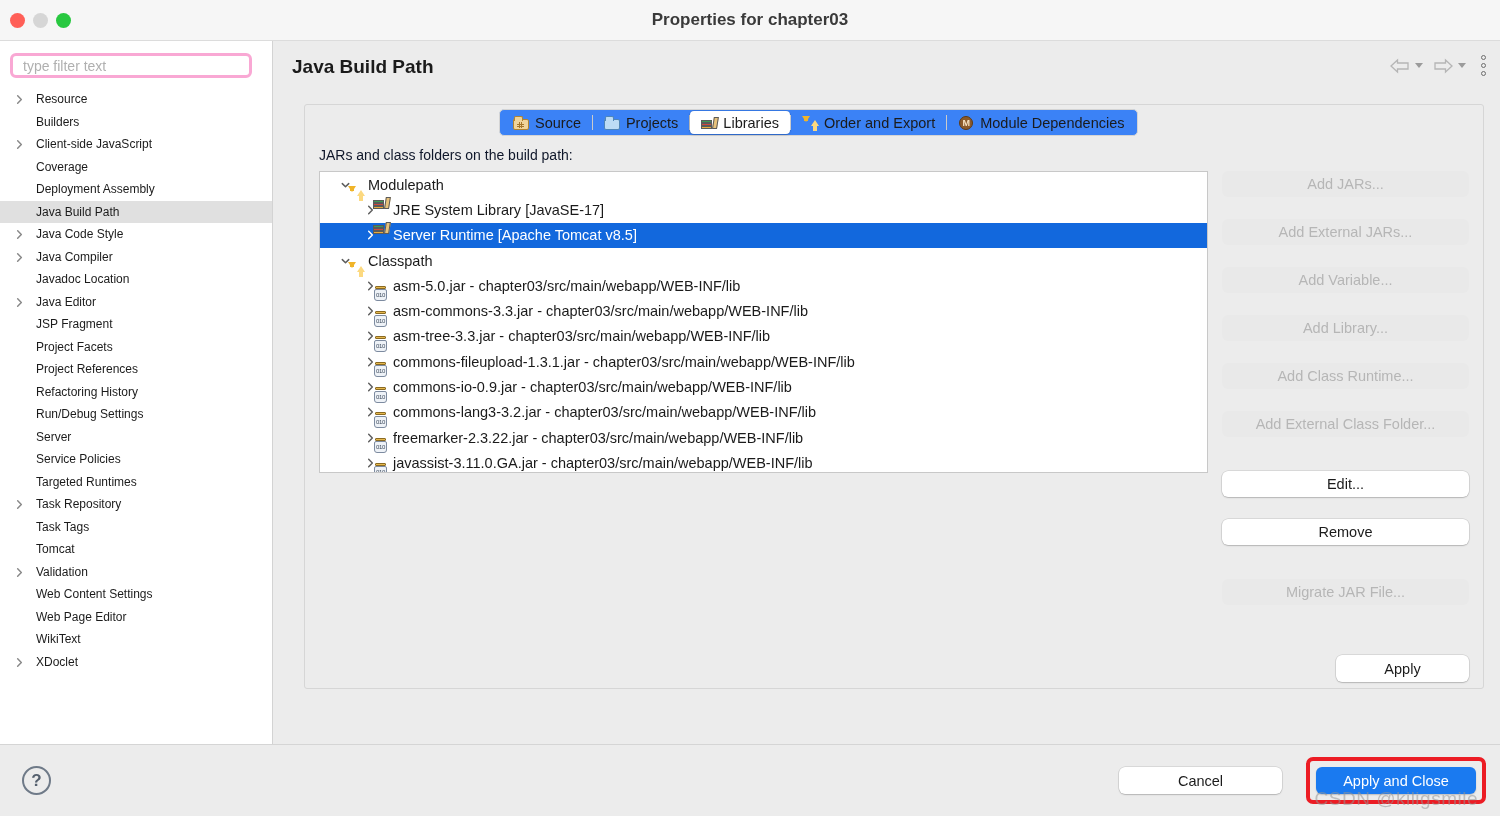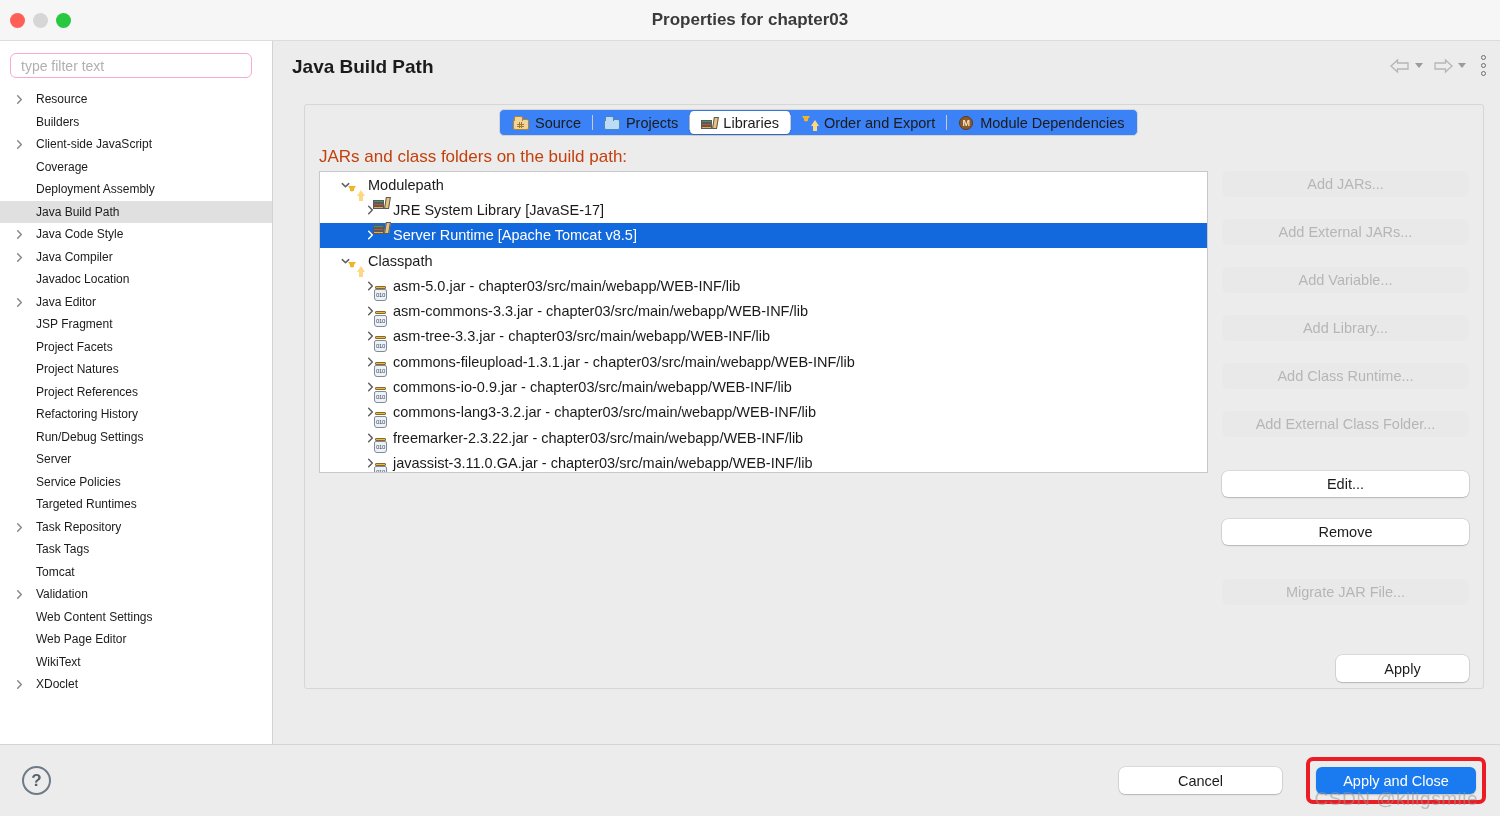--- a/index.html
+++ b/index.html
@@ -28,21 +28,21 @@
     width: 100%; text-align: center; font-size: 17px; font-weight: bold; color: #3a3a3a;
   }
 
   
   .sidebar {
     position: absolute; left: 0; top: 41px; width: 273px; height: 703px;
     background: #fff; border-right: 1px solid #d3d3d3;
   }
   .filter-wrap { padding: 12px 18px 6px 10px; }
   .filter-input {
-    width: 242px; height: 25px; border: 1px solid #f9a8d4; border-radius: 6px;
+    width: 242px; height: 25px; border: 3px solid #f9a8d4; border-radius: 6px;
     background: #fff; font-size: 14px; color: #9a9a9a; padding: 0 10px;
     font-family: "Liberation Sans", sans-serif; outline: none;
   }
   .filter-input::placeholder { color: #b0b0b0; }
   .tree-list { margin-top: 4px; }
   .nav-item {
     position: relative; height: 22.5px; display: flex; align-items: center;
     font-size: 12px; color: #1b1b1b; padding-left: 36px; white-space: nowrap;
   }
   .nav-item.selected { background: #e0e0e0; }
@@ -137,21 +137,21 @@
   }
 
   .ic-module {
     position: absolute; left: 1px; top: 1px; width: 14px; height: 14px; border-radius: 50%;
     background: #8b5a2b; border: 1px solid #5e3a17;
     color: #f7e2c0; font-size: 9px; font-weight: bold;
     display: flex; align-items: center; justify-content: center;
   }
 
   
-  .bp-label { position: absolute; left: 14px; top: 42px; font-size: 17px; color: #c2410c; }
+  .bp-label { position: absolute; left: 14px; top: 42px; font-size: 14px; color: #0f172a; }
   .tree-panel {
     position: absolute; left: 14px; top: 66px; width: 889px; height: 302px;
     background: #fff; border: 1px solid #c8c8c8; overflow: hidden;
   }
   .trow {
     position: relative; height: 25.3px; display: flex; align-items: center;
     font-size: 14.5px; color: #1b1b1b; white-space: nowrap;
   }
   .trow.sel { background: #1268dd; color: #fff; }
   .twist {
@@ -308,23 +308,20 @@
               <path d="M4 2 L8 6 L4 10" fill="none" stroke="currentColor" stroke-width="1.6" stroke-linecap="round" stroke-linejoin="round"></path>
             </svg>
           </span>
           <span>Java Editor</span>
         </div>
         <div class="nav-item">
           <span>JSP Fragment</span>
         </div>
         <div class="nav-item">
           <span>Project Facets</span>
-        </div>
-        <div class="nav-item">
-          <span>Project Natures</span>
         </div>
         <div class="nav-item">
           <span>Project References</span>
         </div>
         <div class="nav-item">
           <span>Refactoring History</span>
         </div>
         <div class="nav-item">
           <span>Run/Debug Settings</span>
         </div>

